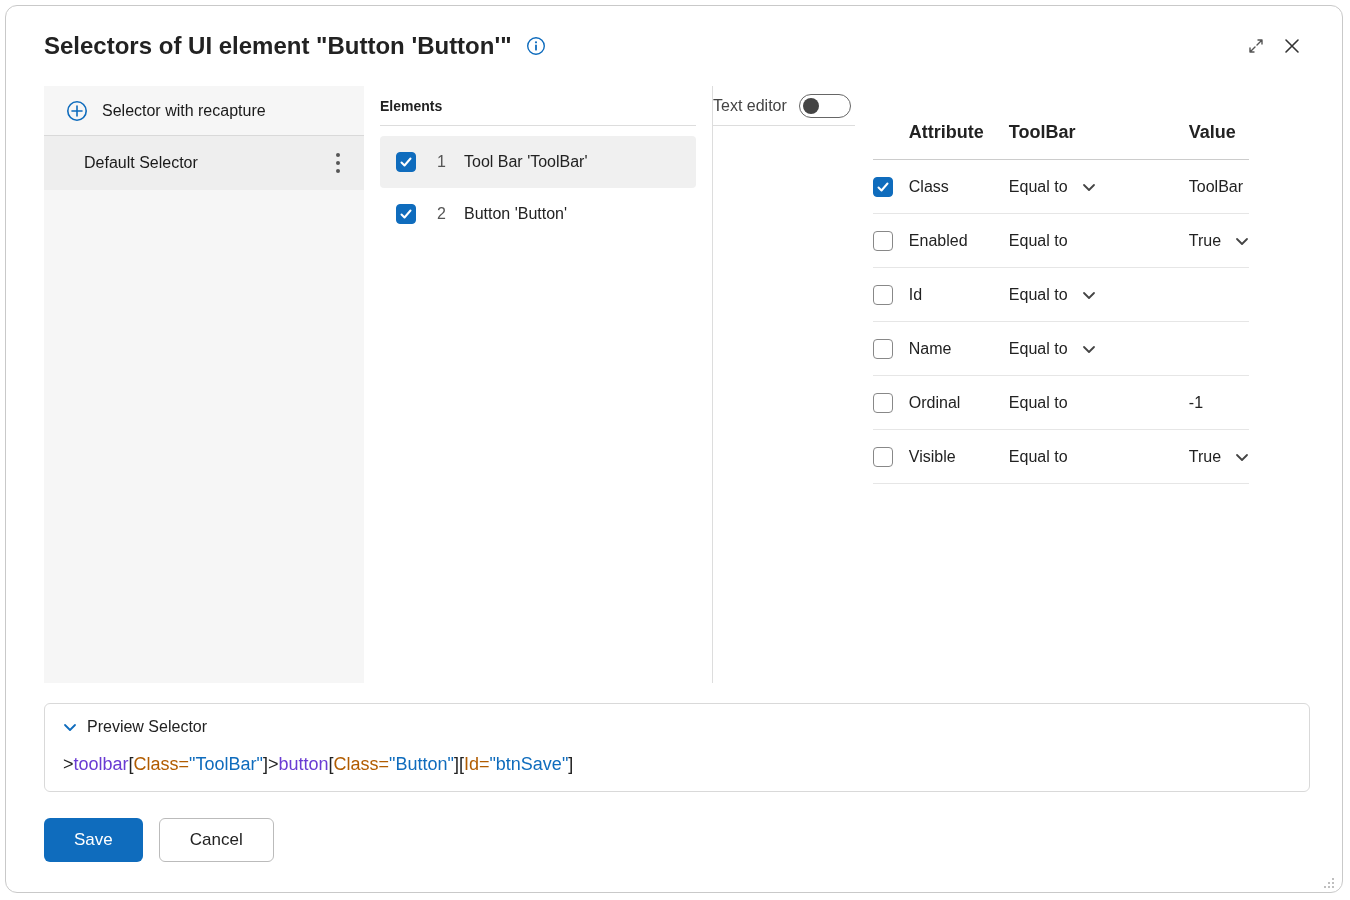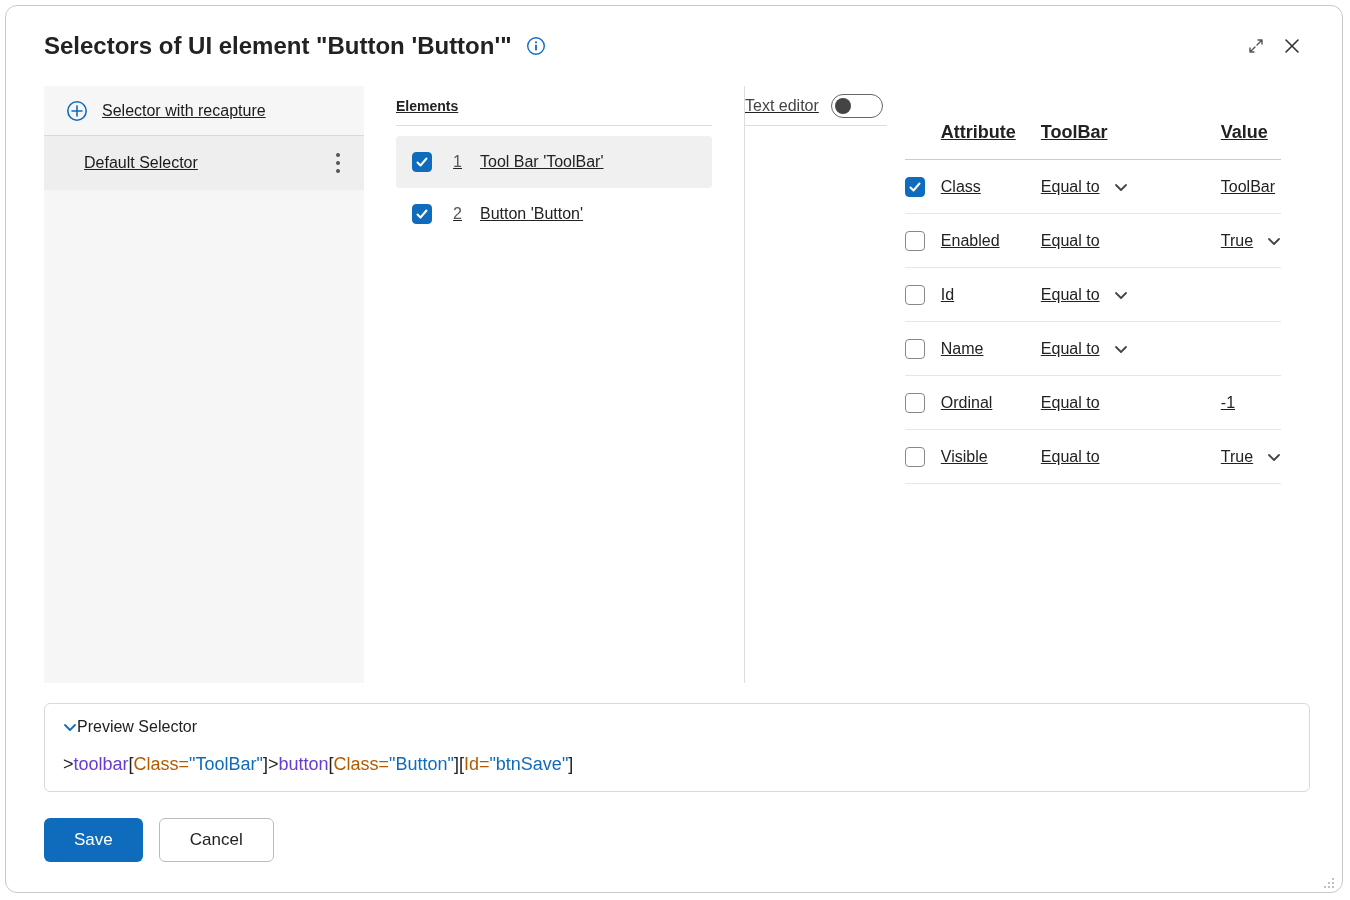--- a/index.html
+++ b/index.html
@@ -48,23 +48,22 @@
     justify-content: center;
     cursor: pointer;
     color: #555;
   }
   .hdr-btn svg { display:block; }
 
   .dlg-body {
     flex: 1;
     display: flex;
     padding: 14px 32px 0 38px;
-    gap: 32px;
+    gap: 16px;
     min-height: 0;
-    text-decoration: underline;
   }
 
   
   .col-selectors {
     width: 320px;
     flex-shrink: 0;
     display: flex;
     flex-direction: column;
   }
   .recapture-row {
@@ -222,20 +221,21 @@
   
   .preview-panel {
     margin: 20px 32px 0 38px;
     border: 1px solid #d9d9d9;
     border-radius: 6px;
     padding: 14px 18px 16px 18px;
   }
   .preview-header {
     display: flex;
     align-items: center;
+    gap: 10px;
     cursor: pointer;
     margin-bottom: 18px;
   }
   .preview-header .lbl { font-size: 16px; color:#222; }
   .selector-code {
     font-size: 18px;
     display: flex;
     flex-wrap: wrap;
     gap: 0;
     align-items: baseline;

